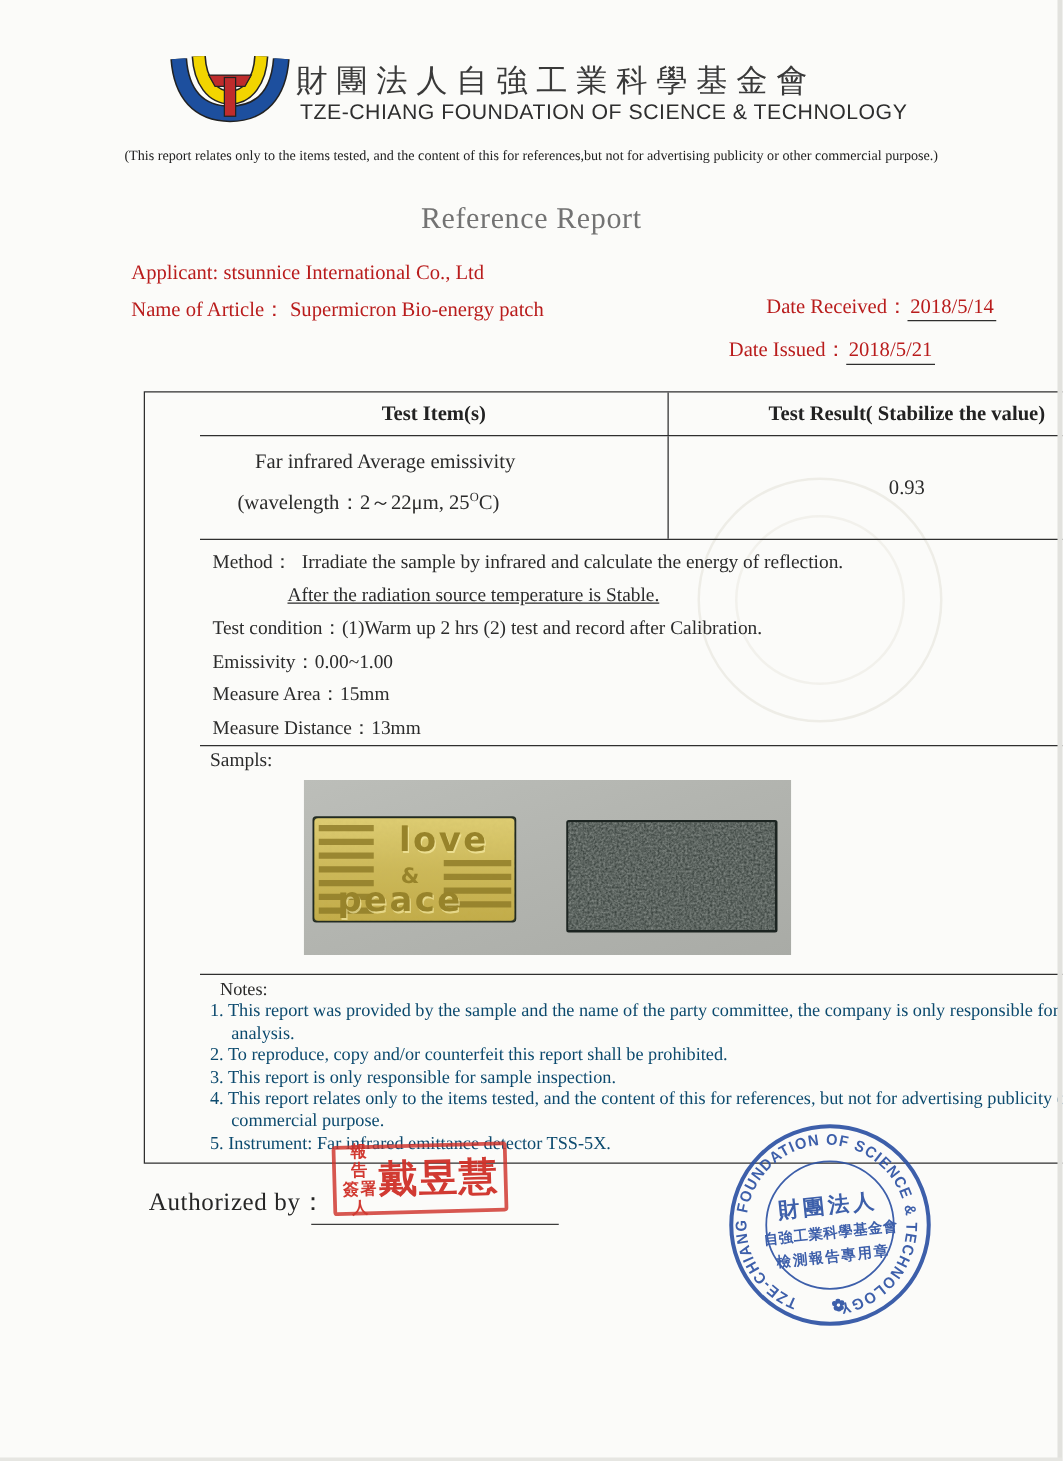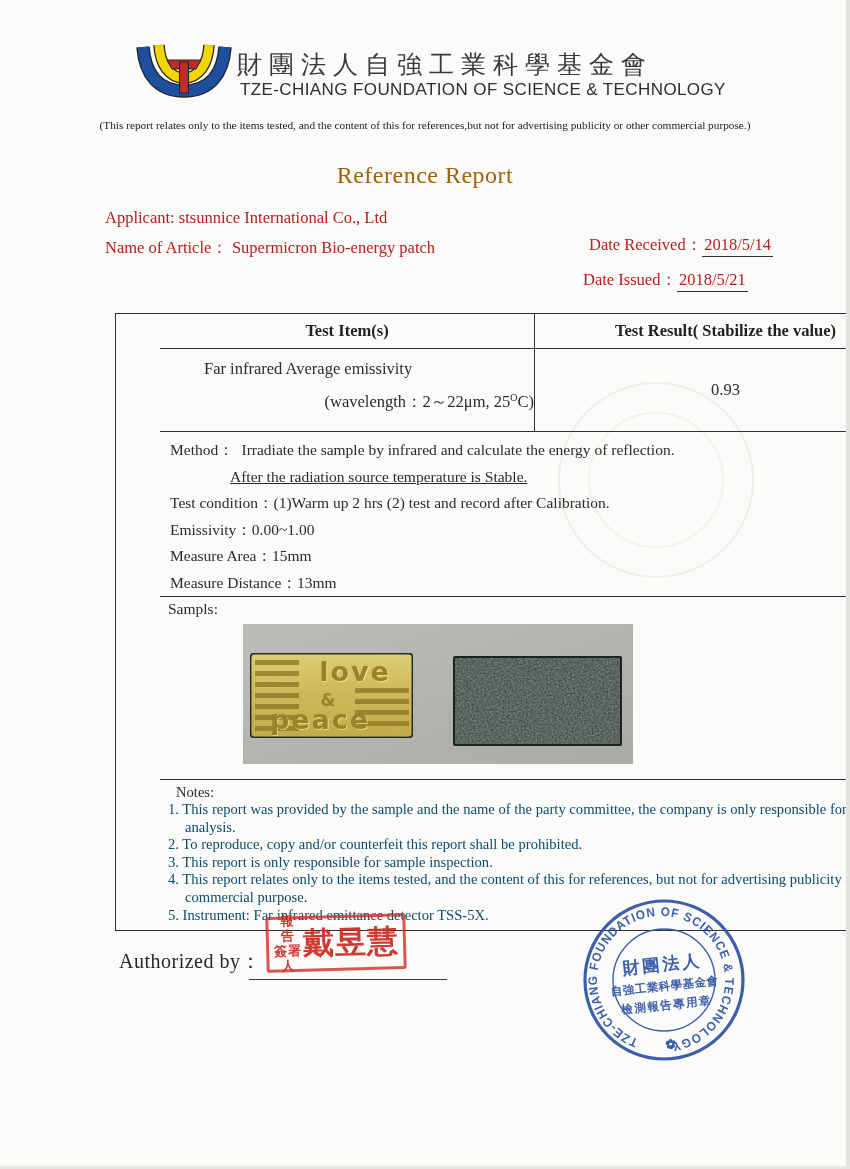--- a/index.html
+++ b/index.html
@@ -6,39 +6,39 @@
   .page{position:relative;width:850px;height:1169px;background:#fbfbf9;overflow:hidden;
         font-family:"Liberation Serif","DejaVu Serif",serif;color:#2b2b2b;}
   .abs{position:absolute;}
 
   
   .org-zh{left:237px;top:48px;font-size:25px;letter-spacing:7px;color:#3a3a3a;
           font-family:Liberation Serif, serif;white-space:nowrap;}
   .org-en{left:240px;top:80px;font-size:17px;letter-spacing:.4px;color:#2e2e2e;
           font-family:"Liberation Sans","DejaVu Sans",sans-serif;white-space:nowrap;}
   .disclaimer{left:0;top:119px;width:850px;text-align:center;font-size:11.3px;color:#222;}
-  .doc-title{left:0;top:162px;width:850px;text-align:center;font-size:24px;letter-spacing:.5px;color:#a16207;}
+  .doc-title{left:0;top:162px;width:850px;text-align:center;font-size:24px;letter-spacing:.5px;color:#737373;}
 
   
   .info-line{font-size:16.5px;white-space:nowrap;color:#b91c1c;}
   .uval{display:inline-block;border-bottom:1.4px solid #2e2e2e;padding:0 2px 1px 2px;}
 
   
   .report-table{left:115px;top:313px;width:802px;border:1.6px solid #2f2f2f;box-sizing:border-box;background:transparent;padding-left:44px;}
   .trow{display:flex;box-sizing:border-box;border-bottom:1.6px solid #2f2f2f;}
   .trow:last-child{border-bottom:none;}
   .c1{width:375px;box-sizing:border-box;border-right:1.6px solid #2f2f2f;}
   .c2{flex:1;box-sizing:border-box;}
   .hdr{height:35px;}
   .hdr .c1,.hdr .c2{display:flex;align-items:center;justify-content:center;
         font-weight:bold;font-size:16.5px;color:#222;}
   .itemrow{height:83px;}
   .itemrow .c2{display:flex;align-items:center;justify-content:center;font-size:16.5px;}
   .item-l1{margin:10px 0 0 44px;font-size:16.5px;}
-  .item-l2{margin:12px 0 16px 30px;font-size:16.5px;text-align:right;}
+  .item-l2{margin:12px 0 16px 30px;font-size:16.5px;}
   .item-l2 sup{font-size:10px;vertical-align:6px;}
   .methodrow{height:165px;display:block;padding:5px 10px;font-size:15.5px;}
   .m-line{line-height:26.5px;white-space:pre-wrap;}
   .m-indent{margin-left:60px;text-decoration:underline;}
   .samplesrow{height:183px;display:block;position:relative;}
   .samples-label{padding:3px 0 0 8px;font-size:15.5px;}
   .photo{position:absolute;left:83px;top:27px;width:390px;height:140px;}
   .notesrow{height:auto;display:block;padding:4px 8px 6px 8px;font-size:14.6px;}
   .note-label{padding-left:8px;line-height:17px;}
   .note-item{padding-left:17px;text-indent:-17px;line-height:17.6px;color:#0c4a6e;}
@@ -82,21 +82,21 @@
   <div class="abs doc-title">Reference Report</div>
 
   <div class="abs info-line" style="left:105px;top:208px;">
     <span>Applicant:</span>
     <span>stsunnice International Co., Ltd</span>
   </div>
   <div class="abs info-line" style="left:105px;top:237px;">
     <span>Name of Article：</span>
     <span>Supermicron Bio-energy patch</span>
   </div>
-  <div class="abs info-line" style="left:589px;top:234px;">
+  <div class="abs info-line" style="left:613px;top:234px;">
     <span>Date Received：</span><span class="uval">2018/5/14</span>
   </div>
   <div class="abs info-line" style="left:583px;top:269px;">
     <span>Date Issued：</span><span class="uval">2018/5/21</span>
   </div>
 
   <div class="abs wm1"></div>
   <div class="abs wm2"></div>
 
   <div class="abs report-table">

